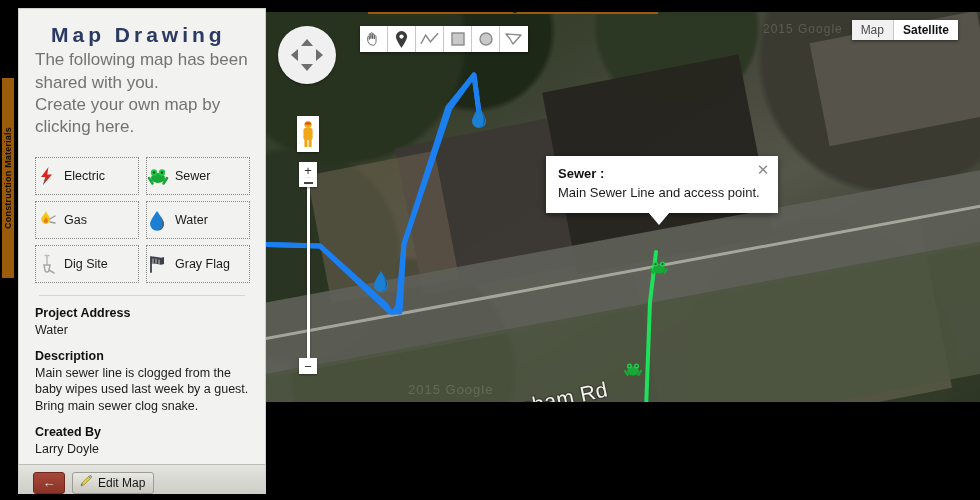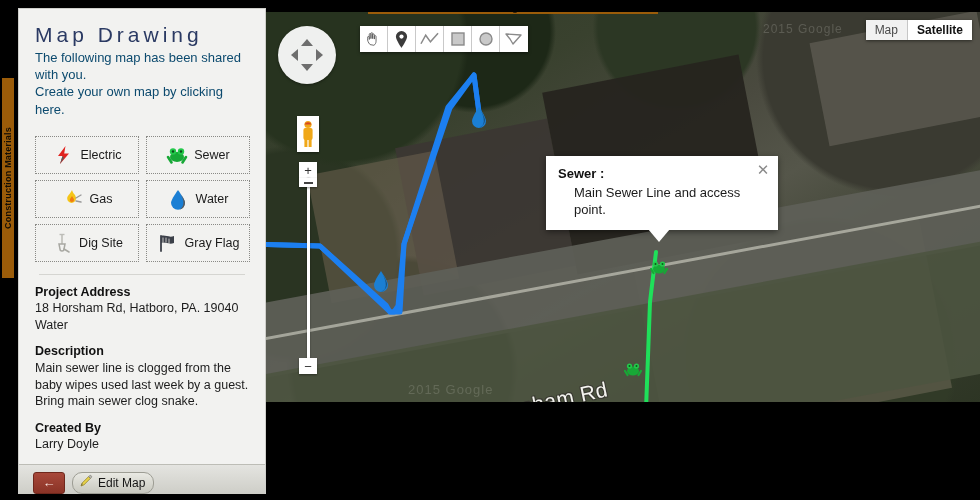--- a/index.html
+++ b/index.html
@@ -36,36 +36,36 @@
     background: #f2f2f0;
     border: 1px solid #cfcfcb;
     border-bottom: none;
     z-index: 35;
     overflow: hidden;
   }
   .sb-inner { padding: 14px 16px 0 16px; }
 
   .sb-title {
     font-size: 21px; color: #2b3a63; letter-spacing: 4px;
-    font-weight: normal; line-height: 1.15; margin-bottom: 2px;
-  }
-  .sb-sub { font-size: 13px; color: #0c4a6e; line-height: 1.32; }
+    font-weight: bold; line-height: 1.15; margin-bottom: 2px; margin-left: 16px;
+  }
+  .sb-sub { font-size: 17px; color: #737373; line-height: 1.32; }
 
   
   .layers {
     margin-top: 18px;
     display: grid;
     grid-template-columns: 104px 104px;
     gap: 6px 7px;
   }
   .layer-btn {
     height: 38px;
     border: 1px dotted #8a8a86;
     background: #f2f2f0;
-    display: flex; align-items: center; justify-content: center;
+    display: flex; align-items: center; justify-content: flex-start;
     gap: 6px;
     cursor: pointer;
     user-select: none;
   }
   .layer-btn .lbl { font-size: 12.5px; color: #1a1a1a; }
   .layer-ico { width: 22px; height: 22px; display: block; flex: 0 0 22px; }
 
   .hr {
     margin: 12px 4px 0 4px;
     border-top: 1px solid #d5d5d1; height: 0;
@@ -89,21 +89,21 @@
     padding-left: 14px;
   }
   .back-btn {
     width: 32px; height: 22px; border-radius: 3px;
     background: linear-gradient(#a8483a, #8a3326);
     border: 1px solid #6f271c;
     display: flex; align-items: center; justify-content: center;
     color: #f6e3de; font-size: 13px; line-height: 1; cursor: pointer;
   }
   .edit-btn {
-    height: 22px; border-radius: 10px;
+    height: 22px; border-radius: 3px;
     background: linear-gradient(#e9e9e3, #c8c8bf);
     border: 1px solid #9d9d94;
     display: flex; align-items: center; gap: 5px;
     padding: 0 8px 0 6px; cursor: pointer;
     font-size: 12px; color: #151515;
   }
 
   
   .map {
     position: absolute; left: 258px; top: 12px;
@@ -206,21 +206,21 @@
     background: #fff;
     border-right: 1px solid #c9c9c9;
     display: flex; align-items: center; justify-content: center;
     cursor: pointer;
   }
   .tool:last-child { border-right: none; }
   .tool.active { background: #fff; }
 
   
   .maptype {
-    position: absolute; right: 8px; top: 8px; z-index: 25;
+    position: absolute; right: 22px; top: 8px; z-index: 25;
     display: flex;
     box-shadow: 0 1px 3px rgba(0,0,0,.5);
     font-size: 12px;
   }
   .mt-btn {
     padding: 3px 9px; background: #f1f1f1; color: #4a4a4a; cursor: pointer;
     border-right: 1px solid #c6c6c6;
   }
   .mt-btn.sel { background: #fff; color: #111; font-weight: bold; }
   .mt-btn:last-child { border-right: none; text-align: right; }
@@ -271,21 +271,21 @@
 
   
   .infowin {
     position: absolute; left: 288px; top: 144px; z-index: 28;
     width: 232px;
     background: #fff;
     box-shadow: 0 2px 6px rgba(0,0,0,.45);
     padding: 10px 12px 12px 12px;
   }
   .iw-title { font-size: 13px; font-weight: bold; color: #111; line-height: 1.3; }
-  .iw-body { font-size: 13px; color: #1c1c1c; line-height: 1.32; margin-top: 1px; margin-left: 16px; }
+  .iw-body { font-size: 13px; color: #1c1c1c; line-height: 1.32; margin-top: 1px; }
   .iw-close {
     position: absolute; right: 7px; top: 6px;
     width: 16px; height: 16px; cursor: pointer;
     color: #8a8a8a; font-size: 15px; line-height: 15px; text-align: center;
   }
   .iw-tail {
     position: absolute; left: 102px; bottom: -12px;
     width: 0; height: 0;
     border-left: 11px solid transparent;
     border-right: 11px solid transparent;
@@ -555,21 +555,20 @@
           </span>
           <span class="lbl">Gray Flag</span>
         </div>
 
       </div>
 
       <div class="hr"></div>
 
       <div class="fields">
         <div class="f-lab">Project Address</div>
-        <div class="f-val">18 Horsham Rd, Hatboro, PA. 19040</div>
 
         <div class="f-val">Water</div>
 
         <div class="f-lab">Description</div>
         <div class="f-val">Main sewer line is clogged from the baby wipes used last week by a guest. Bring main sewer clog snake.</div>
 
         <div class="f-lab">Created By</div>
         <div class="f-val">Larry Doyle</div>
 
       </div>

